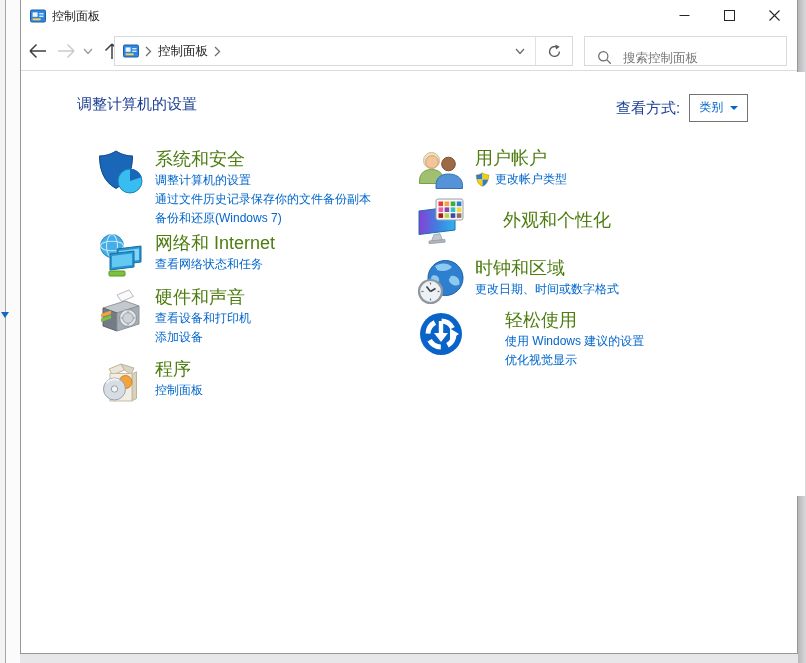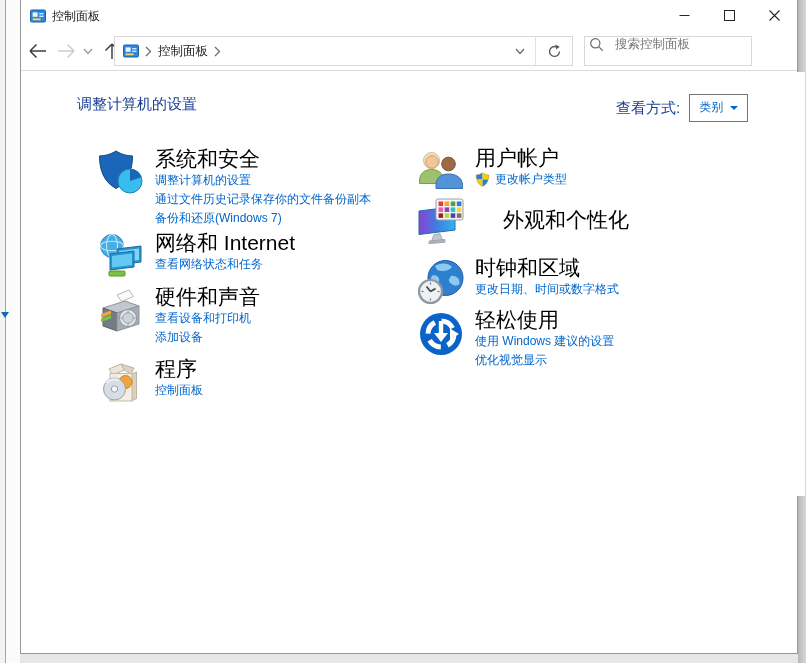--- a/index.html
+++ b/index.html
@@ -39,52 +39,52 @@
   .nav-up      { left:78px; width:26px; }
   .addressbar { position:absolute; left:93px; top:4px; width:459px; height:30px;
     border:1px solid #d9d9d9; display:flex; align-items:center; background:#fff; }
   .addressbar .crumb-icon { margin-left:8px; width:16px; height:16px; flex:none; }
   .crumb-chev { margin:0 6px; flex:none; }
   .crumb-label { font-size:12.5px; color:#1a1a1a; white-space:nowrap; }
   .addr-spacer { flex:1; }
   .addr-dropdown { width:30px; height:28px; display:flex; align-items:center; justify-content:center; }
   .addr-divider { width:1px; height:28px; background:#e2e2e2; }
   .addr-refresh { width:36px; height:28px; display:flex; align-items:center; justify-content:center; }
-  .searchbox { position:absolute; left:563px; top:4px; width:168px; height:30px;
-    border:1px solid #d9d9d9; display:flex; align-items:flex-start; padding-left:4px; background:#fff; }
+  .searchbox { position:absolute; left:563px; top:4px; width:203px; height:30px;
+    border:1px solid #d9d9d9; display:flex; align-items:flex-end; padding-left:12px; background:#fff; }
   .searchbox svg { flex:none; }
   .searchbox input { border:none; outline:none; margin-left:11px; width:150px;
     font-family:inherit; font-size:12.5px; color:#333; background:transparent; }
   .searchbox input::placeholder { color:#767676; opacity:1; }
   
   .content { position:absolute; left:8px; top:72px; width:776px; height:424px; background:#fff; }
   .page-title { position:absolute; left:48px; top:23px; font-size:15px; color:#1b3e94; }
   .view-by { position:absolute; left:587px; top:22px; display:flex; align-items:center; }
   .view-by-label { font-size:15px; color:#1b3e94; margin-right:9px; }
   .view-by-btn { border:1px solid #737373; background:#fff; padding:4px 9px 5px;
     display:flex; align-items:center; font-size:12px; color:#0066cc; cursor:default; }
   .view-by-caret { margin-left:7px; width:0; height:0;
     border-left:4px solid transparent; border-right:4px solid transparent; border-top:4px solid #0066cc; }
   .section { position:absolute; display:flex; }
   .icon48 { width:48px; height:48px; flex:none; margin-right:10px; }
   .sec-text { padding-top:0; }
-  .sec-title { display:block; font-size:21px; line-height:20px; color:#000000; text-decoration:none; margin-bottom:2px; width:max-content; }
+  .sec-title { display:block; font-size:18px; line-height:20px; color:#4d7c0f; text-decoration:none; margin-bottom:2px; width:max-content; }
   .sec-title.pushed { margin-top:13px; }
   .sec-link { display:block; font-size:12px; line-height:19px; color:#0066cc; text-decoration:none; width:max-content; }
   .shield-row { display:flex; align-items:center; line-height:19px; }
   .shield-row svg { margin-right:5px; flex:none; }
   
   .sec-system    { left:68px;  top:77px; }
   .sec-network   { left:68px;  top:161px; }
   .sec-hardware  { left:68px;  top:215px; }
   .sec-programs  { left:68px;  top:287px;justify-content:space-between; }
   .sec-users     { left:388px; top:76px; }
   .sec-appearance{ left:388px; top:125px;gap:28px; }
   .sec-clock     { left:388px; top:186px; }
-  .sec-ease      { left:388px; top:238px; }
+  .sec-ease      { left:388px; top:238px;gap:30px; }
 </style>
 </head>
 <body>
 
 <div class="bg-strip">
   <div class="inner-line"></div>
   <div class="inner-fill"></div>
 </div>
 <div class="bg-edge-marker"></div>
 <div class="right-shadow"></div>

